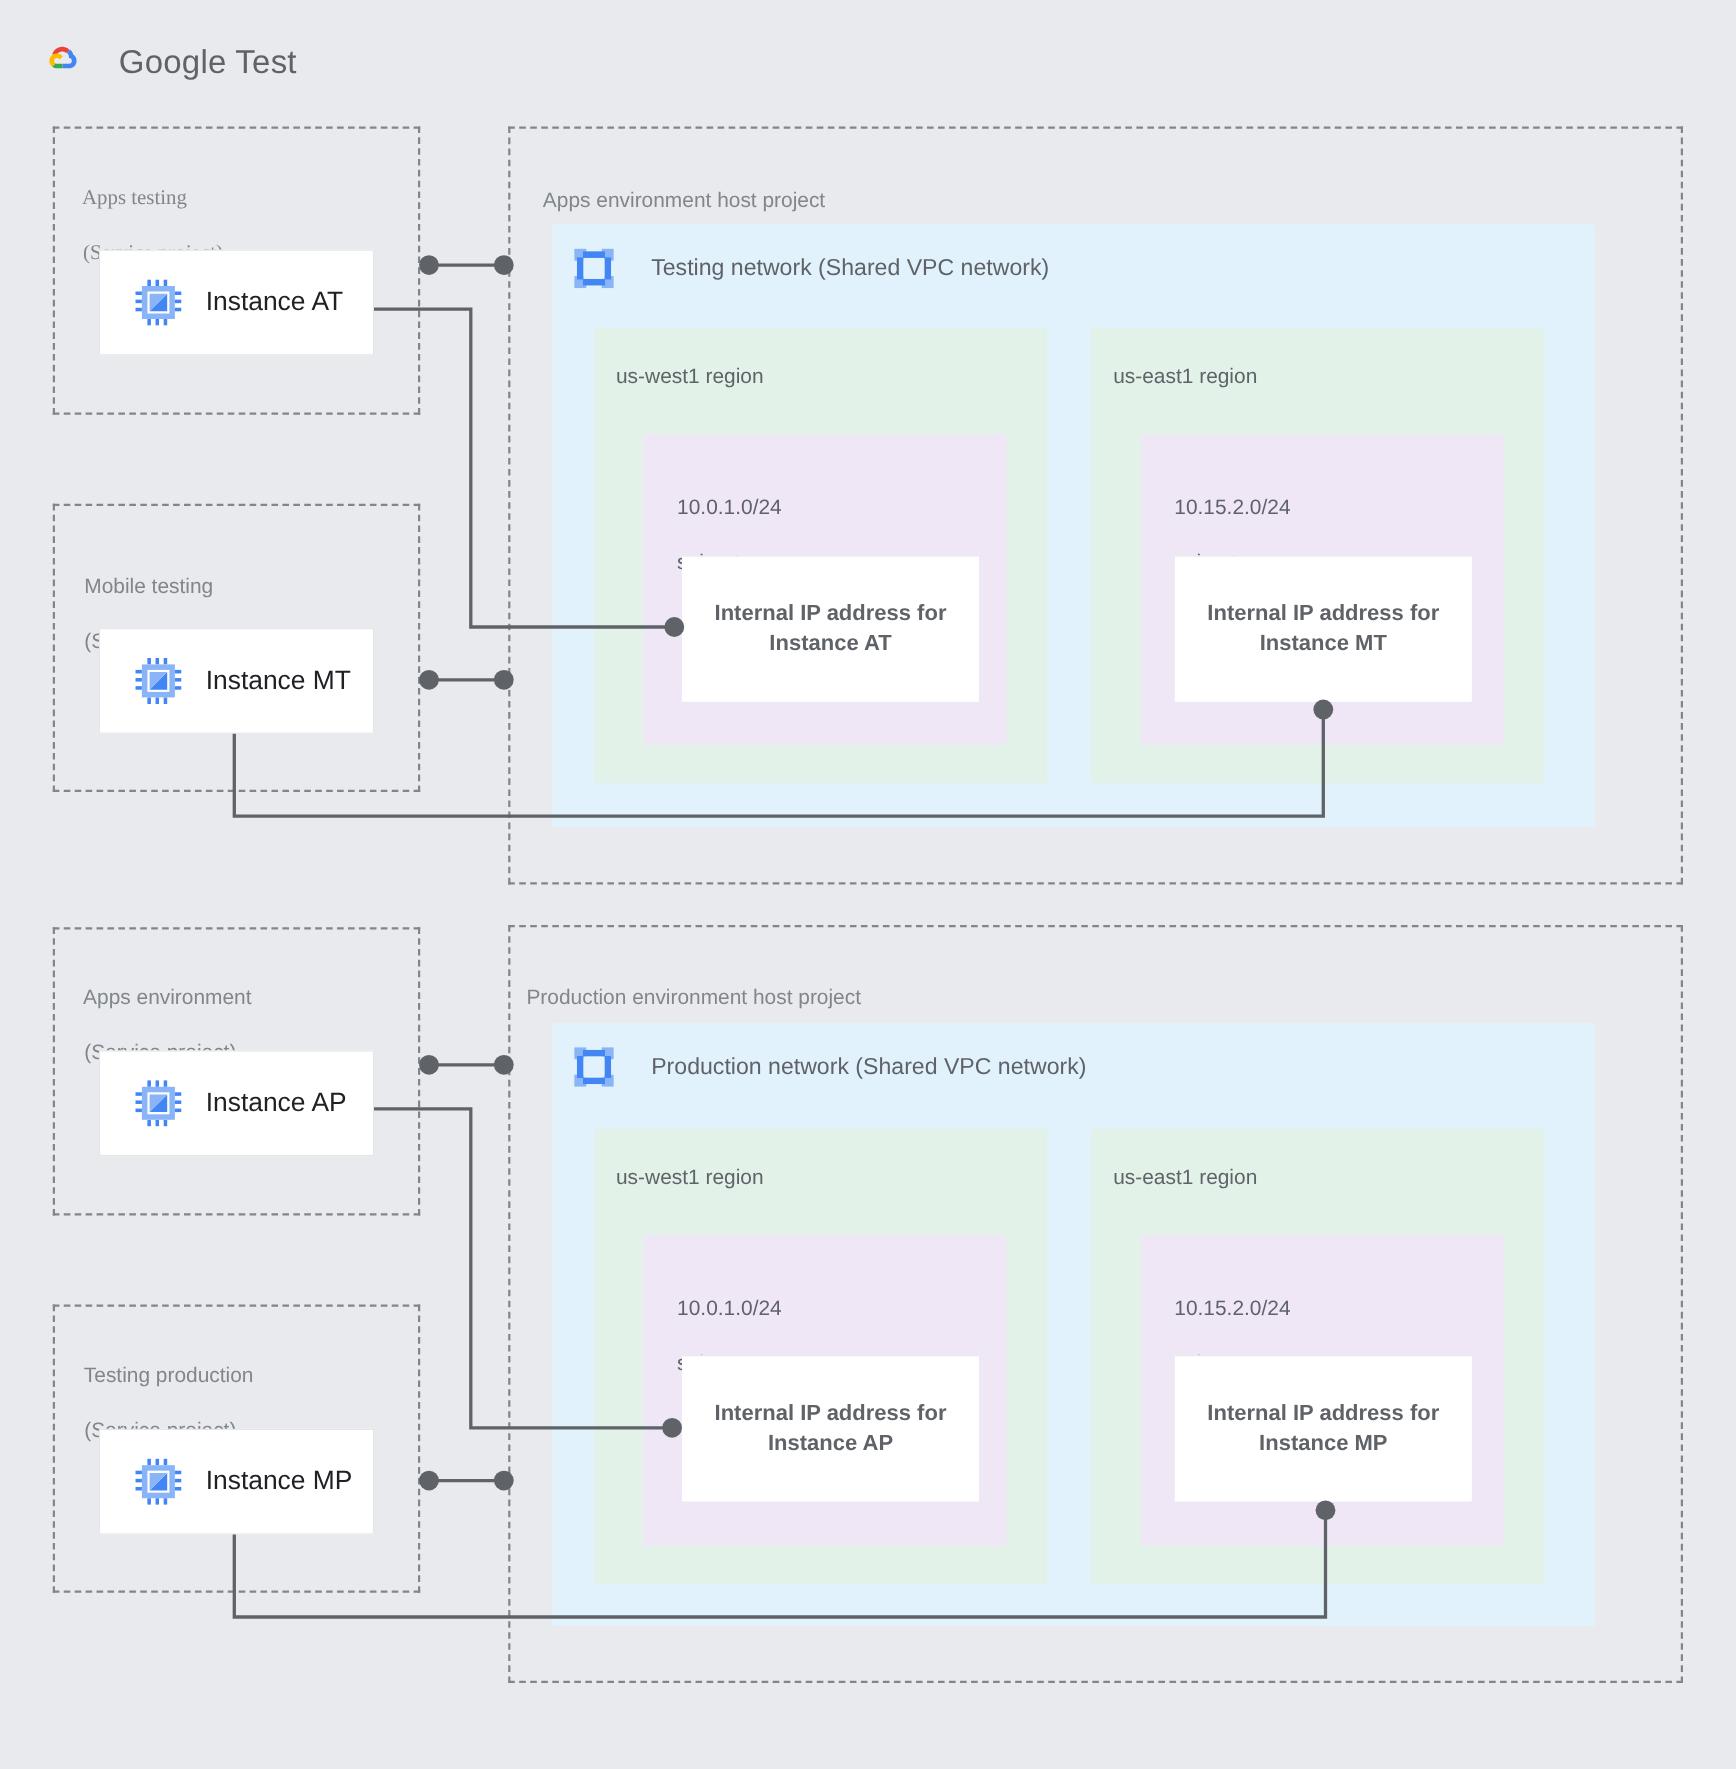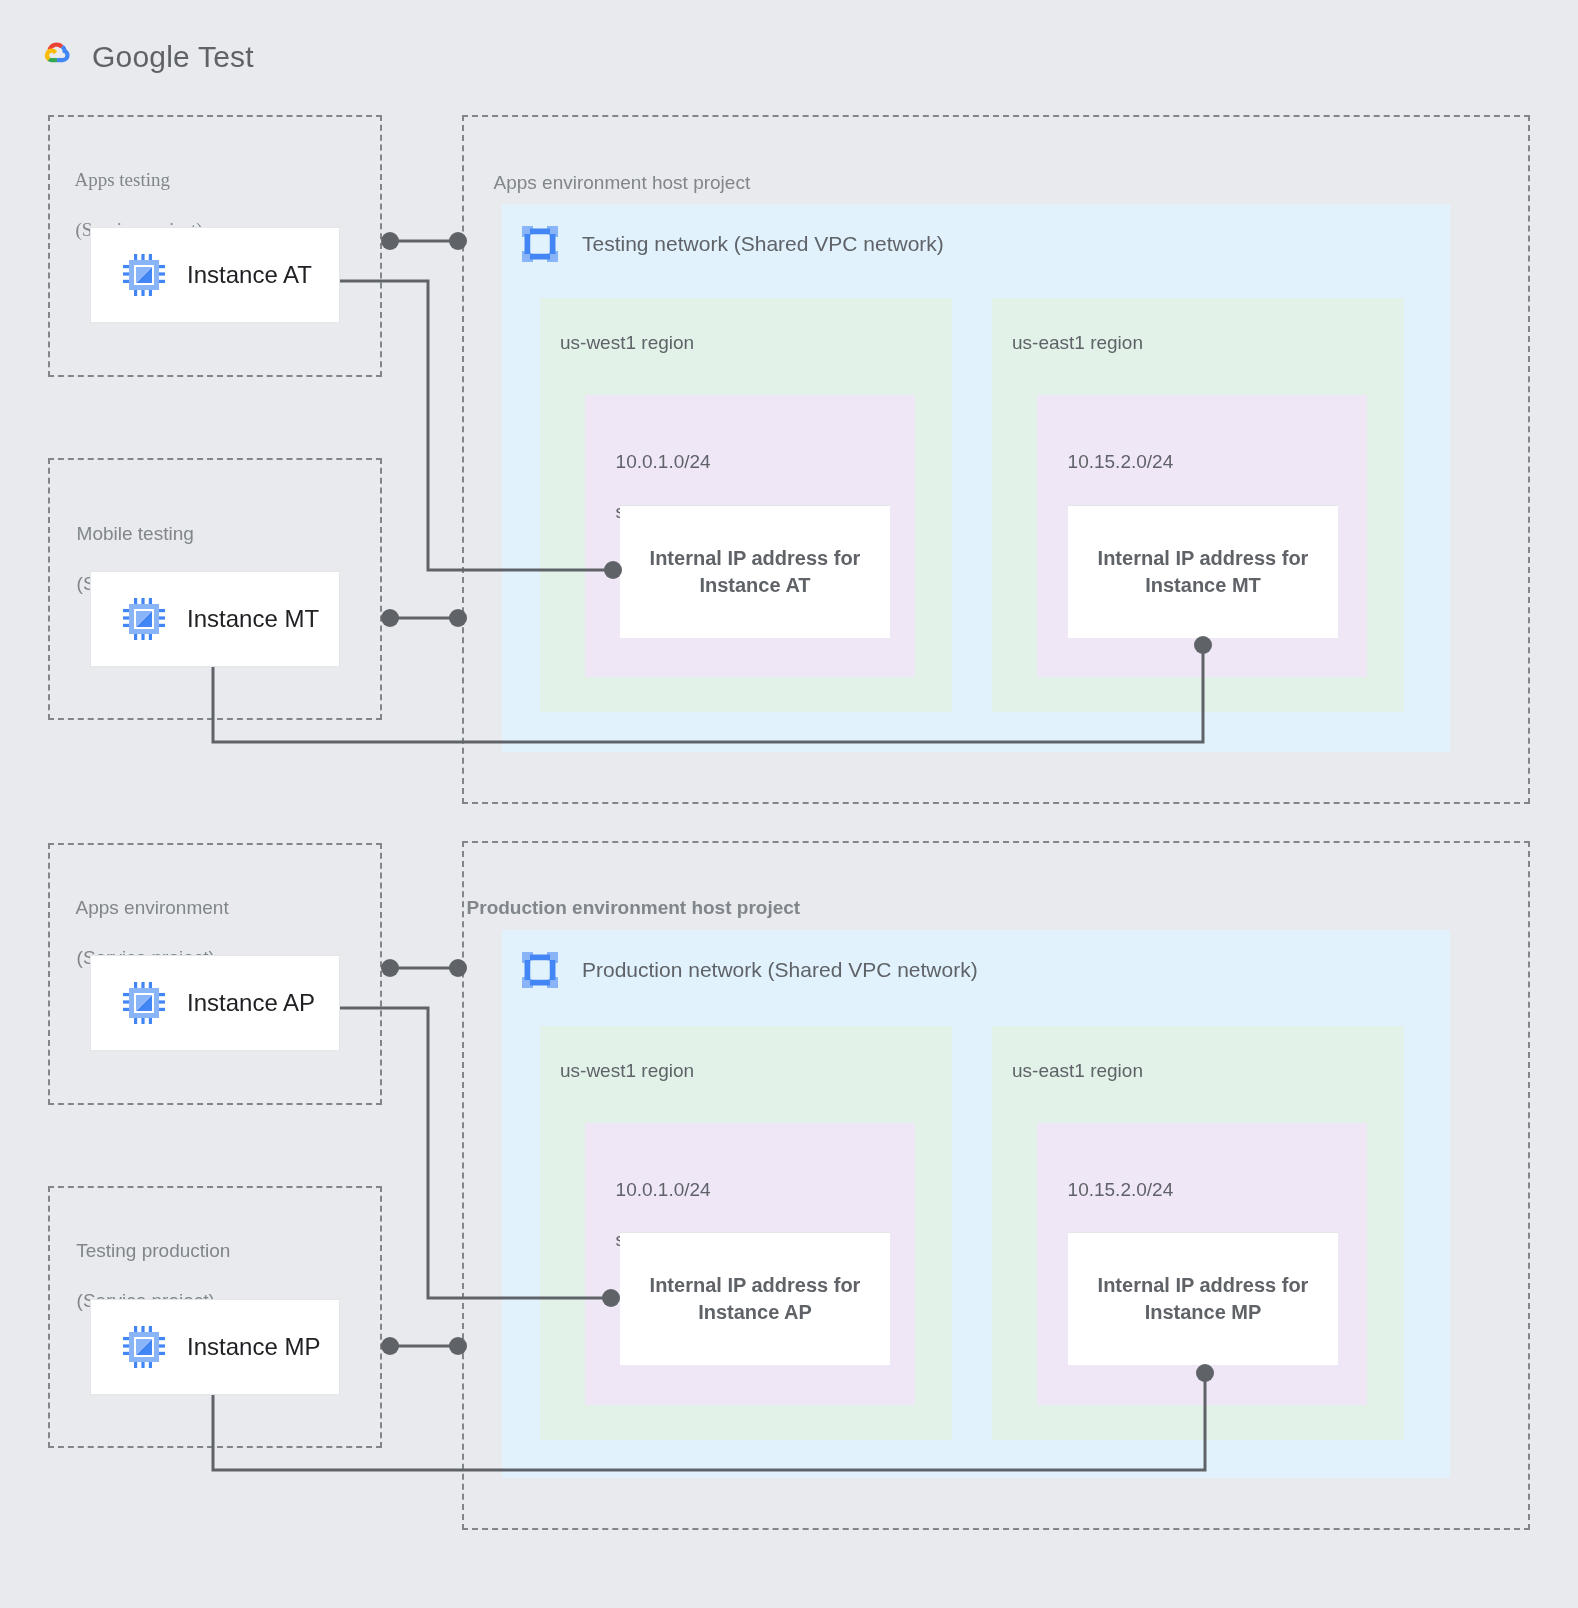--- a/index.html
+++ b/index.html
@@ -12,21 +12,21 @@
     position:relative;
     overflow:hidden;
   }
   .abs{position:absolute;}
 
   
   #logo{left:32px;top:34px;display:flex;align-items:center;gap:14px;}
   #logo .mark{width:46px;height:46px;position:relative;}
   #logo .mark svg{display:block;}
   #logo .txt{font-size:30px;color:#5f6368;letter-spacing:.2px;white-space:nowrap;}
-  #logo .txt b{font-weight:400;}
+  #logo .txt b{font-weight:400;margin-left:16px;}
 
   
   .dashed{
     border:2px dashed #80868b;
     background:transparent;
     box-sizing:border-box;
   }
   .proj-label{
     position:absolute;
     font-size:19px;line-height:25px;color:#80868b;
@@ -42,21 +42,21 @@
     padding-left:32px;gap:22px;
   }
   .instance .label{font-size:24px;color:#202124;white-space:nowrap;}
   .vm-icon{width:42px;height:42px;flex:none;}
 
   
   .network{background:#e1f2fd;box-sizing:border-box;}
   .region{background:#e2f2e9;box-sizing:border-box;}
   .subnet{background:#f0e7f6;box-sizing:border-box;}
   .net-head{
-    position:absolute;display:flex;align-items:center;gap:24px;
+    position:absolute;display:flex;align-items:center;gap:34px;
   }
   .net-icon{width:36px;height:36px;flex:none;}
   .net-title{font-size:21px;color:#5f6368;white-space:nowrap;}
   .region-label{position:absolute;font-size:19px;color:#5f6368;white-space:nowrap;}
   .subnet-label{position:absolute;font-size:19px;line-height:25px;color:#5f6368;white-space:pre;}
 
   
   .ipcard{
     background:#ffffff;
     border-top:1px solid #e4e6e8;
@@ -207,21 +207,21 @@
   <span>(Service project)</span>
 </div>
 <div class="abs instance" style="left:90px;top:1299px;width:250px;height:96px;">
   <svg class="vm-icon" viewBox="0 0 42 42">
       <use href="#vm-glyph"></use>
     </svg>
   <span class="label">Instance MP</span>
 </div>
 
 <div class="abs dashed" style="left:462px;top:841px;width:1068px;height:689px;"></div>
-<div class="proj-label abs" style="left:456px;top:870px;font-weight:bold;">
+<div class="proj-label abs" style="left:468px;top:870px;">
   <span>Production environment host project</span>
 </div>
 
 <div class="abs network" style="left:502px;top:930px;width:948px;height:548px;"></div>
 <div class="net-head abs" style="left:522px;top:952px;">
   <svg class="net-icon" viewBox="0 0 36 36">
       <use href="#net-glyph"></use>
     </svg>
   <span class="net-title">Production network (Shared VPC network)</span>
 </div>

